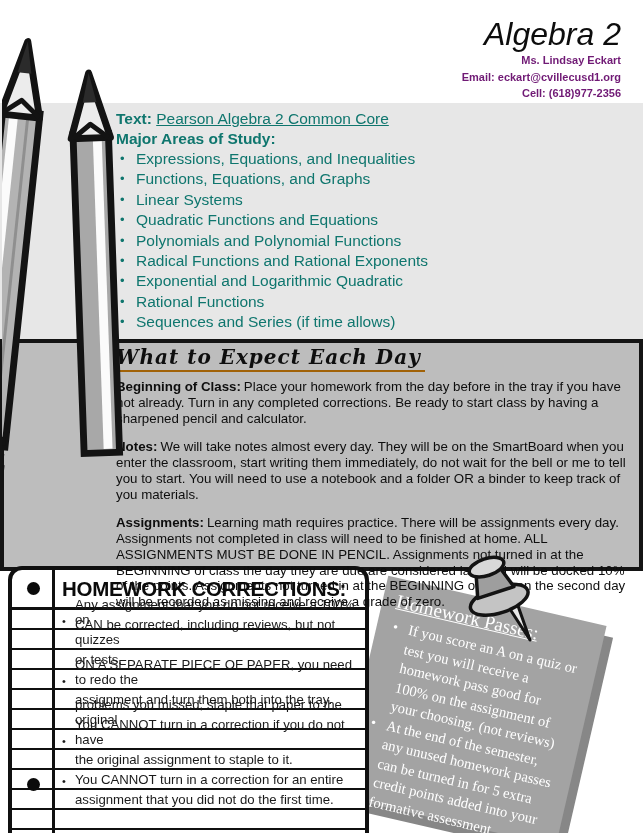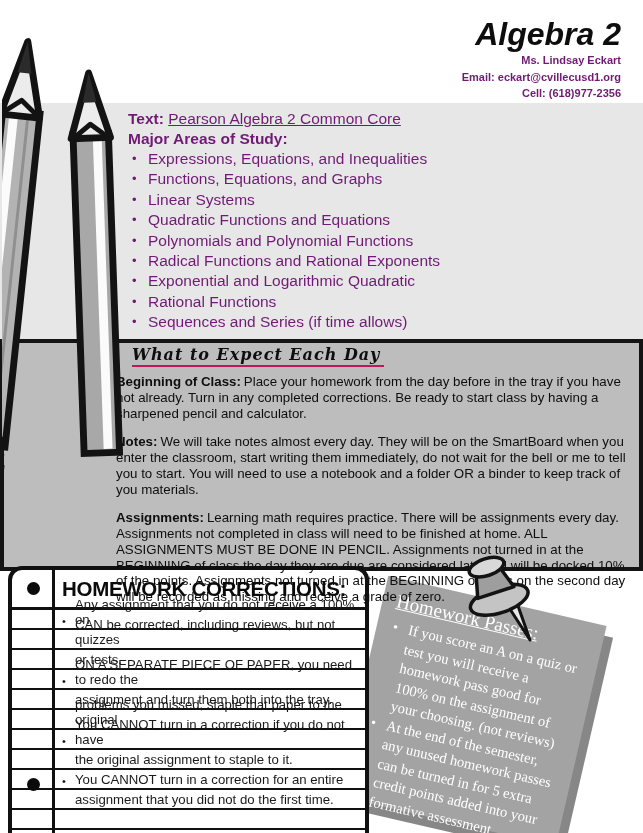--- a/index.html
+++ b/index.html
@@ -5,37 +5,37 @@
   html,body{margin:0;padding:0;}
   body{font-family:"Liberation Sans",sans-serif;background:#fff;}
   #page{position:relative;width:643px;height:833px;overflow:hidden;background:#fff;}
 
   
   .band-light{position:absolute;left:0;top:103px;width:643px;height:236px;background:#e7e7e7;}
   .band-mid{position:absolute;left:0;top:339px;width:635px;height:224px;background:#bdbdbd;border:4px solid #141414;}
 
   
   .header{position:absolute;top:16px;right:22px;text-align:right;z-index:5;}
-  .header .title{font-size:32px;font-weight:700;font-style:italic;color:#0d0d0d;letter-spacing:0;line-height:36px;}
+  .header .title{font-size:32px;font-weight:400;font-style:italic;color:#0d0d0d;letter-spacing:0;line-height:36px;}
   .header .sub{font-size:11px;font-weight:700;color:#701a75;line-height:16.5px;}
 
   
-  .course{position:absolute;left:128px;top:110px;width:505px;z-index:4;font-size:15.5px;color:#701a75;}
+  .course{position:absolute;left:116px;top:110px;width:505px;z-index:4;font-size:15.5px;color:#0f766e;}
   .course .tline{margin-bottom:1px;}
   .course .tlabel{font-weight:700;}
   .course .tbook{text-decoration:underline;}
   .course .areas-h{margin:2px 0 1px 0;font-weight:bold;}
   ul.areas{list-style:none;margin:0;padding:0;}
   ul.areas li{display:flex;line-height:20.4px;}
   ul.areas .mk{width:16px;padding-left:4px;font-size:13px;}
 
   
   .xpect{position:absolute;left:116px;top:345px;width:522px;z-index:4;color:#0e0e0e;}
   .xhead{display:inline-block;font-family:"DejaVu Serif",cursive;font-style:italic;font-weight:600;
-         font-size:16px;letter-spacing:1px;border-bottom:2px solid #be185d;padding:0 4px 1px 0;margin:0 0 7px 16px;}
+         font-size:20px;letter-spacing:1px;border-bottom:2px solid #a16207;padding:0 4px 1px 0;margin:0 0 7px 0;}
   .xp{margin:0 0 12px 0;font-size:13.3px;line-height:1.2;}
   .xp .xl{margin-right:3px;font-weight:700;}
 
   
   .pencils{position:absolute;left:2px;top:14px;z-index:6;}
 
   
   .note{position:absolute;left:360px;top:598px;width:224px;height:226px;background:#a3a3a3;
         transform:rotate(13deg);box-shadow:9px 10px 0 #878787;z-index:1;padding:12px 14px;box-sizing:border-box;color:#fff;}
   .note .ntitle{font-family:"Liberation Serif",serif;font-size:19px;text-decoration:underline;margin:0 0 5px 0;}

